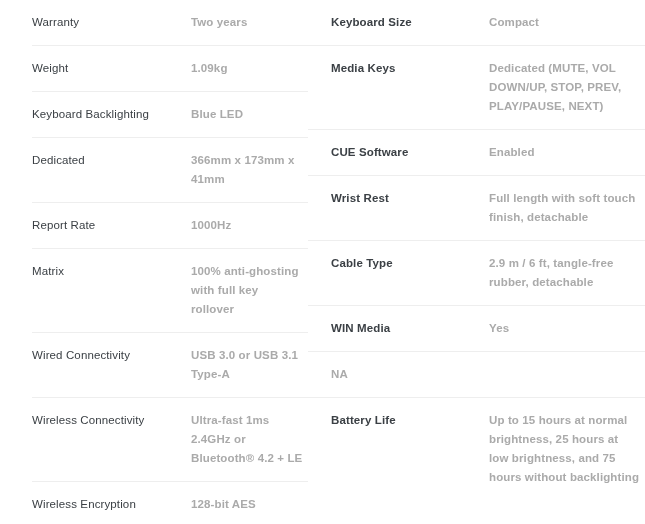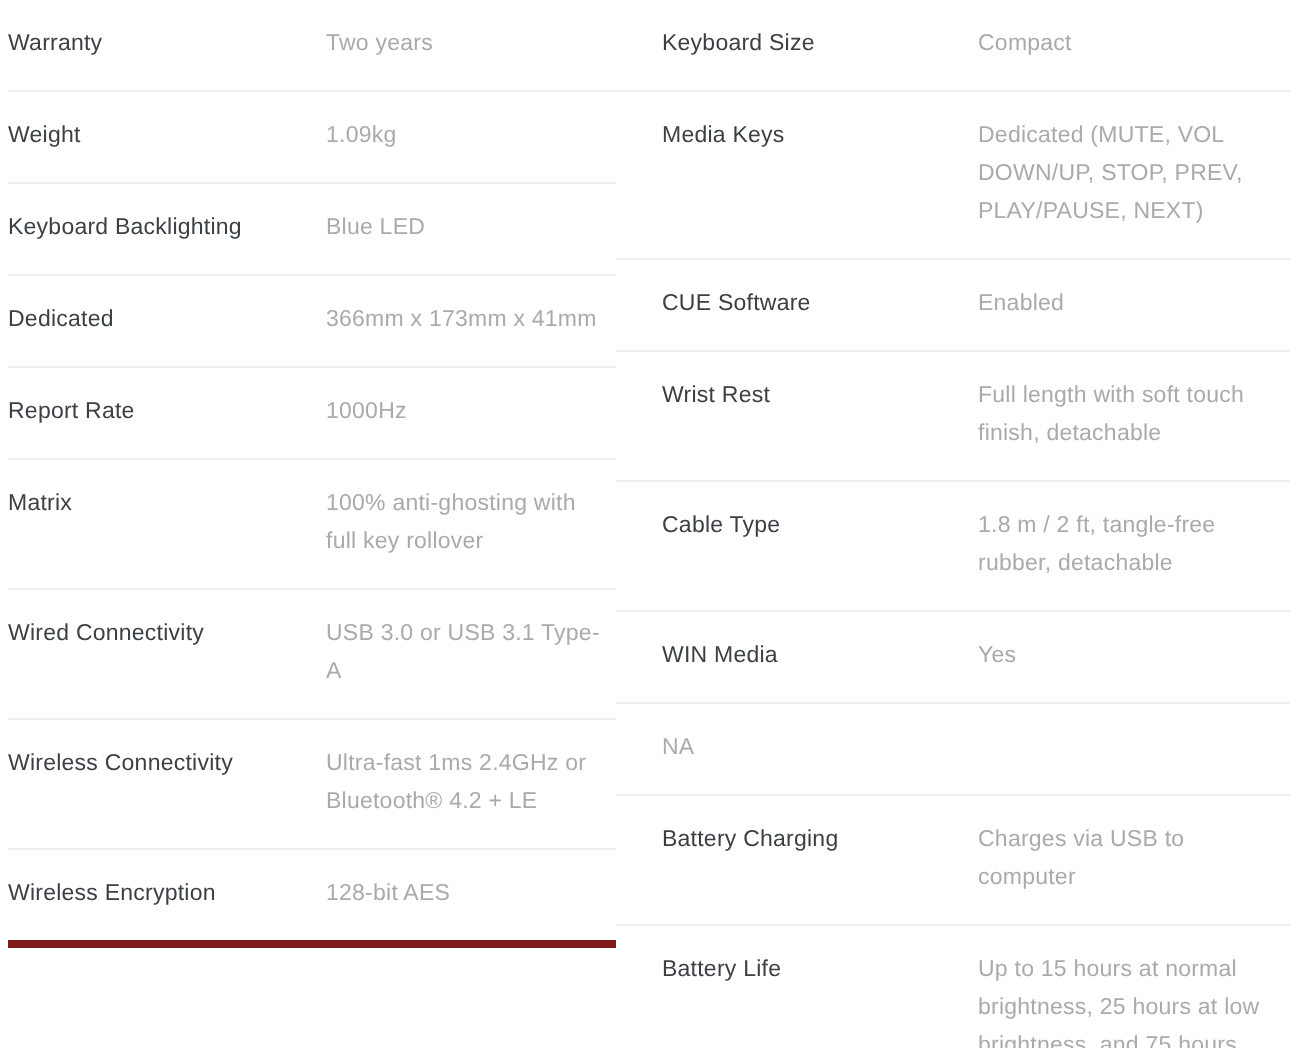--- a/index.html
+++ b/index.html
@@ -43,20 +43,21 @@
   .spec-row {
     display: flex;
     align-items: flex-start;
     border-bottom: 1px solid #eeeeee;
     box-sizing: border-box;
   }
 
   .spec-column.left .spec-row {
     padding-top: 13px;
     padding-bottom: 13px;
+    margin-left: 28px;
   }
 
   .spec-column.right .spec-row {
     padding-top: 13px;
     padding-bottom: 13px;
     padding-left: 23px;
   }
 
   .spec-label {
     color: #3b4045;
@@ -68,27 +69,28 @@
     padding-right: 8px;
     flex: 0 0 auto;
   }
 
   .spec-column.left .spec-label {
     width: 159px;
   }
 
   .spec-column.right .spec-label {
     width: 158px;
+    font-weight: bold;
   }
 
   .spec-value {
     color: #aaaaaa;
     font-size: 11.5px;
     line-height: 19px;
-    font-weight: 400;
+    font-weight: 700;
     letter-spacing: 0.12px;
     flex: 1 1 auto;
     box-sizing: border-box;
     padding-right: 4px;
     white-space: pre-line;
   }
 
   .spec-column.left .spec-row:last-child {
     border-bottom: 4px solid #7f1d1d;
   }
@@ -169,36 +171,32 @@
       <div class="spec-value">Enabled</div>
     </div>
 
     <div class="spec-row">
       <div class="spec-label">Wrist Rest</div>
       <div class="spec-value">Full length with soft touch finish, detachable</div>
     </div>
 
     <div class="spec-row">
       <div class="spec-label">Cable Type</div>
-      <div class="spec-value">1.8 m / 2 ft, tangle-free rubber, detachable</div>
+      <div class="spec-value">2.9 m / 6 ft, tangle-free rubber, detachable</div>
     </div>
 
     <div class="spec-row">
       <div class="spec-label">WIN Media</div>
       <div class="spec-value">Yes</div>
     </div>
 
     <div class="spec-row">
       <div class="spec-value">NA</div>
     </div>
 
-    <div class="spec-row">
-      <div class="spec-label">Battery Charging</div>
-      <div class="spec-value">Charges via USB to computer</div>
-    </div>
 
     <div class="spec-row">
       <div class="spec-label">Battery Life</div>
       <div class="spec-value">Up to 15 hours at normal brightness, 25 hours at low brightness, and 75 hours without backlighting</div>
     </div>
 
   </div>
 
 </div>
 

